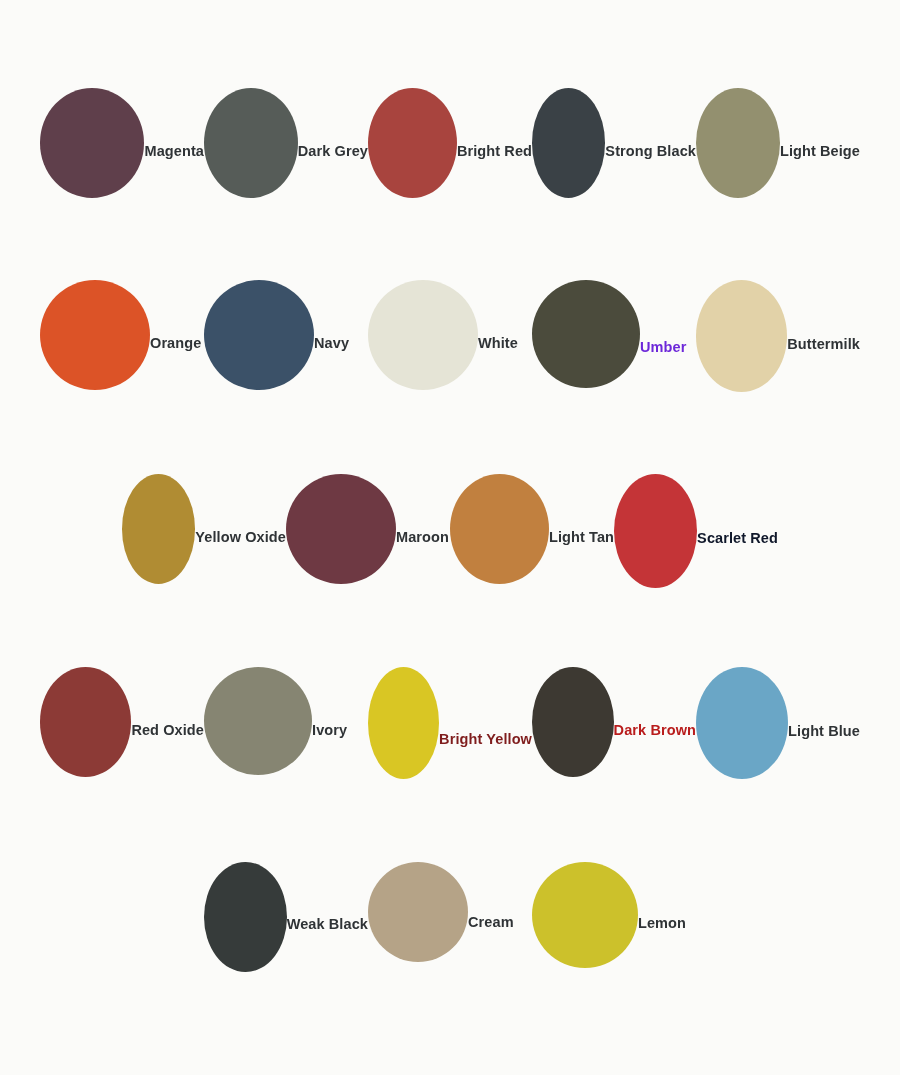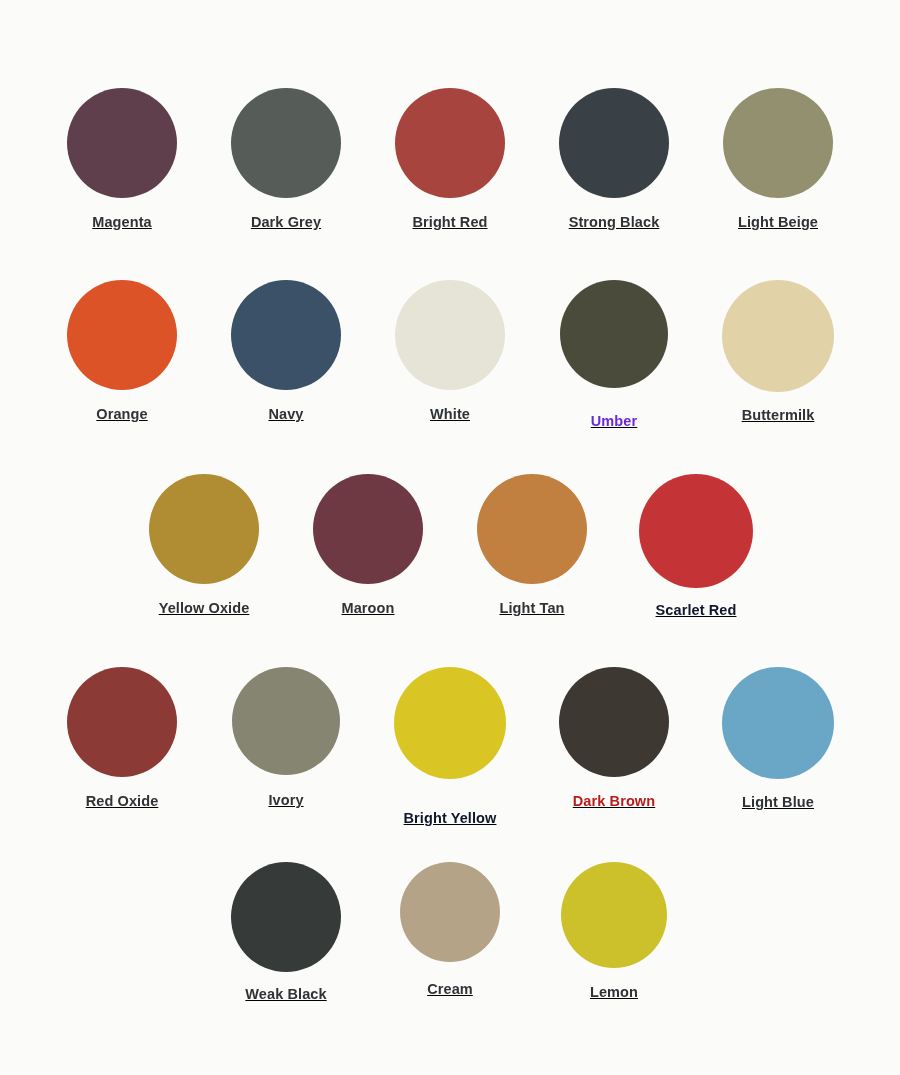--- a/index.html
+++ b/index.html
@@ -28,24 +28,23 @@
     left: 0;
     width: 900px;
     display: flex;
     justify-content: center;
     align-items: flex-start;
   }
 
   .swatch-cell {
     width: 164px;
     display: flex;
-    flex-direction: column;
+    flex-direction: row;
     align-items: center;
     justify-content: flex-start;
-    text-decoration: underline;
   }
 
   .swatch-disc {
     border-radius: 50%;
     display: block;
     box-shadow: 0 0 0 0 rgba(0,0,0,0);
   }
 
   .swatch-label {
     margin-top: 17px;
@@ -137,21 +136,21 @@
       <div class="swatch-cell">
         <div class="swatch-disc" style="width: 110px; height: 110px; background: rgb(140, 58, 54);"></div>
         <div class="swatch-label" style="color: rgb(47, 51, 54); margin-top: 17px;">Red Oxide</div>
       </div>
       <div class="swatch-cell">
         <div class="swatch-disc" style="width: 108px; height: 108px; background: rgb(134, 133, 114);"></div>
         <div class="swatch-label" style="color: rgb(47, 51, 54); margin-top: 18px;">Ivory</div>
       </div>
       <div class="swatch-cell">
         <div class="swatch-disc" style="width: 112px; height: 112px; background: rgb(217, 198, 36);"></div>
-        <div class="swatch-label" style="color: #0f172a; margin-top: 32px;">Bright Yellow</div>
+        <div class="swatch-label" style="color: #7f1d1d; margin-top: 32px;">Bright Yellow</div>
       </div>
       <div class="swatch-cell">
         <div class="swatch-disc" style="width: 110px; height: 110px; background: rgb(61, 57, 50);"></div>
         <div class="swatch-label" style="color: #b91c1c; margin-top: 17px;">Dark Brown</div>
       </div>
       <div class="swatch-cell">
         <div class="swatch-disc" style="width: 112px; height: 112px; background: rgb(106, 166, 198);"></div>
         <div class="swatch-label" style="color: rgb(47, 51, 54); margin-top: 16px;">Light Blue</div>
       </div>
     </div>

